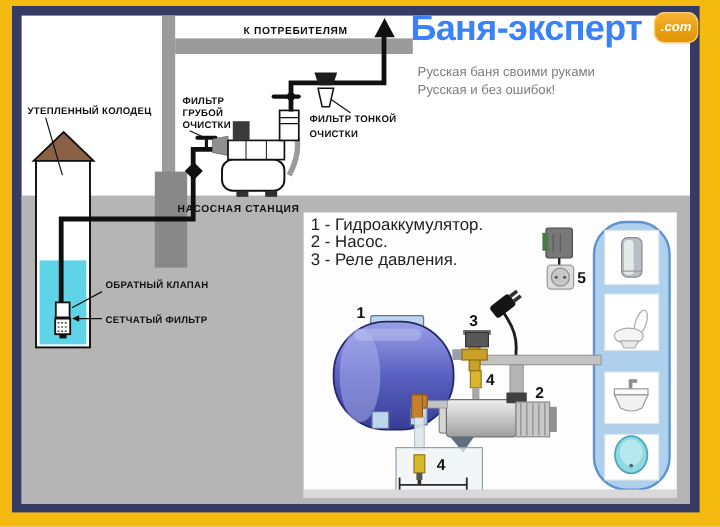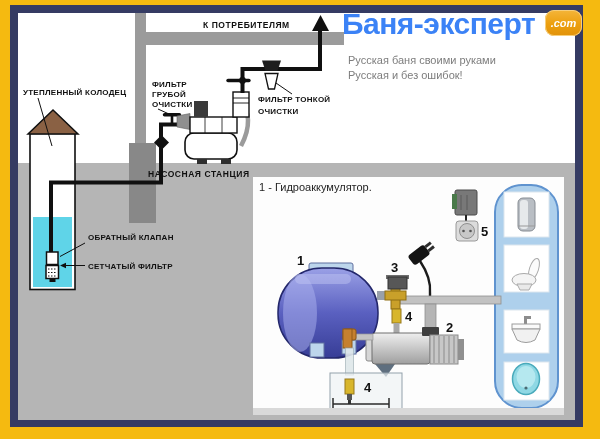--- a/index.html
+++ b/index.html
@@ -12,21 +12,21 @@
   .scheme text{font-family:"Liberation Sans",sans-serif;font-weight:bold;fill:#101010;font-size:8px;letter-spacing:.25px;}
   .scheme text.big{font-size:8.5px;letter-spacing:.55px;}
   .logo{position:absolute;left:324px;top:-6px;font-size:30px;font-weight:bold;color:#3b82f6;letter-spacing:-.5px;white-space:nowrap;}
   .badge{position:absolute;left:545px;top:10px;width:37px;height:26px;border-radius:9px;
          background:linear-gradient(180deg,#f4b53a 0%,#ec9f0e 55%,#e1920a 100%);
          color:#fff;font-weight:bold;font-style:italic;font-size:11px;
          display:flex;align-items:center;justify-content:center;box-shadow:inset 0 0 0 1px #f7cf7d;}
   .tagline{position:absolute;left:330px;top:40px;color:#7d7d7d;font-size:11px;line-height:15px;}
   .inset{position:absolute;left:235px;top:164px;width:311px;height:238px;background:#fdfdfd;}
   .inset-floor{position:absolute;left:0;top:231px;width:311px;height:7px;background:#d9d9d9;}
-  .legend{position:absolute;left:6px;top:3px;font-size:11px;line-height:14.3px;color:#1e1e1e;}
+  .legend{position:absolute;left:6px;top:3px;font-size:14px;line-height:14.3px;color:#1e1e1e;}
   .legend div{white-space:nowrap;}
   .photo{position:absolute;left:0;top:0;}
   .photo text{font-family:"Liberation Sans",sans-serif;fill:#111;font-size:13px;font-weight:600;}
 </style>
 </head>
 <body>
 
 <div class="frame">
   <div class="navy"></div>
   <div class="canvas">
@@ -241,19 +241,21 @@
         <text x="111" y="215">4</text>
         <g>
           <line x1="80" y1="227" x2="136" y2="227" stroke="#2a2a2a" stroke-width="1.5"></line>
           <line x1="80" y1="221" x2="80" y2="233" stroke="#2a2a2a" stroke-width="1.5"></line>
           <line x1="136" y1="221" x2="136" y2="233" stroke="#2a2a2a" stroke-width="1.5"></line>
         </g>
       </svg>
 
       <div class="legend">
         <div>1 - Гидроаккумулятор.</div>
+        <div>2 - Насос.</div>
+        <div>3 - Реле давления.</div>
       </div>
       <div class="inset-floor"></div>
     </div>
   </div>
 
   <div class="badge">.com</div>
 </div>
 
 </body></html>

